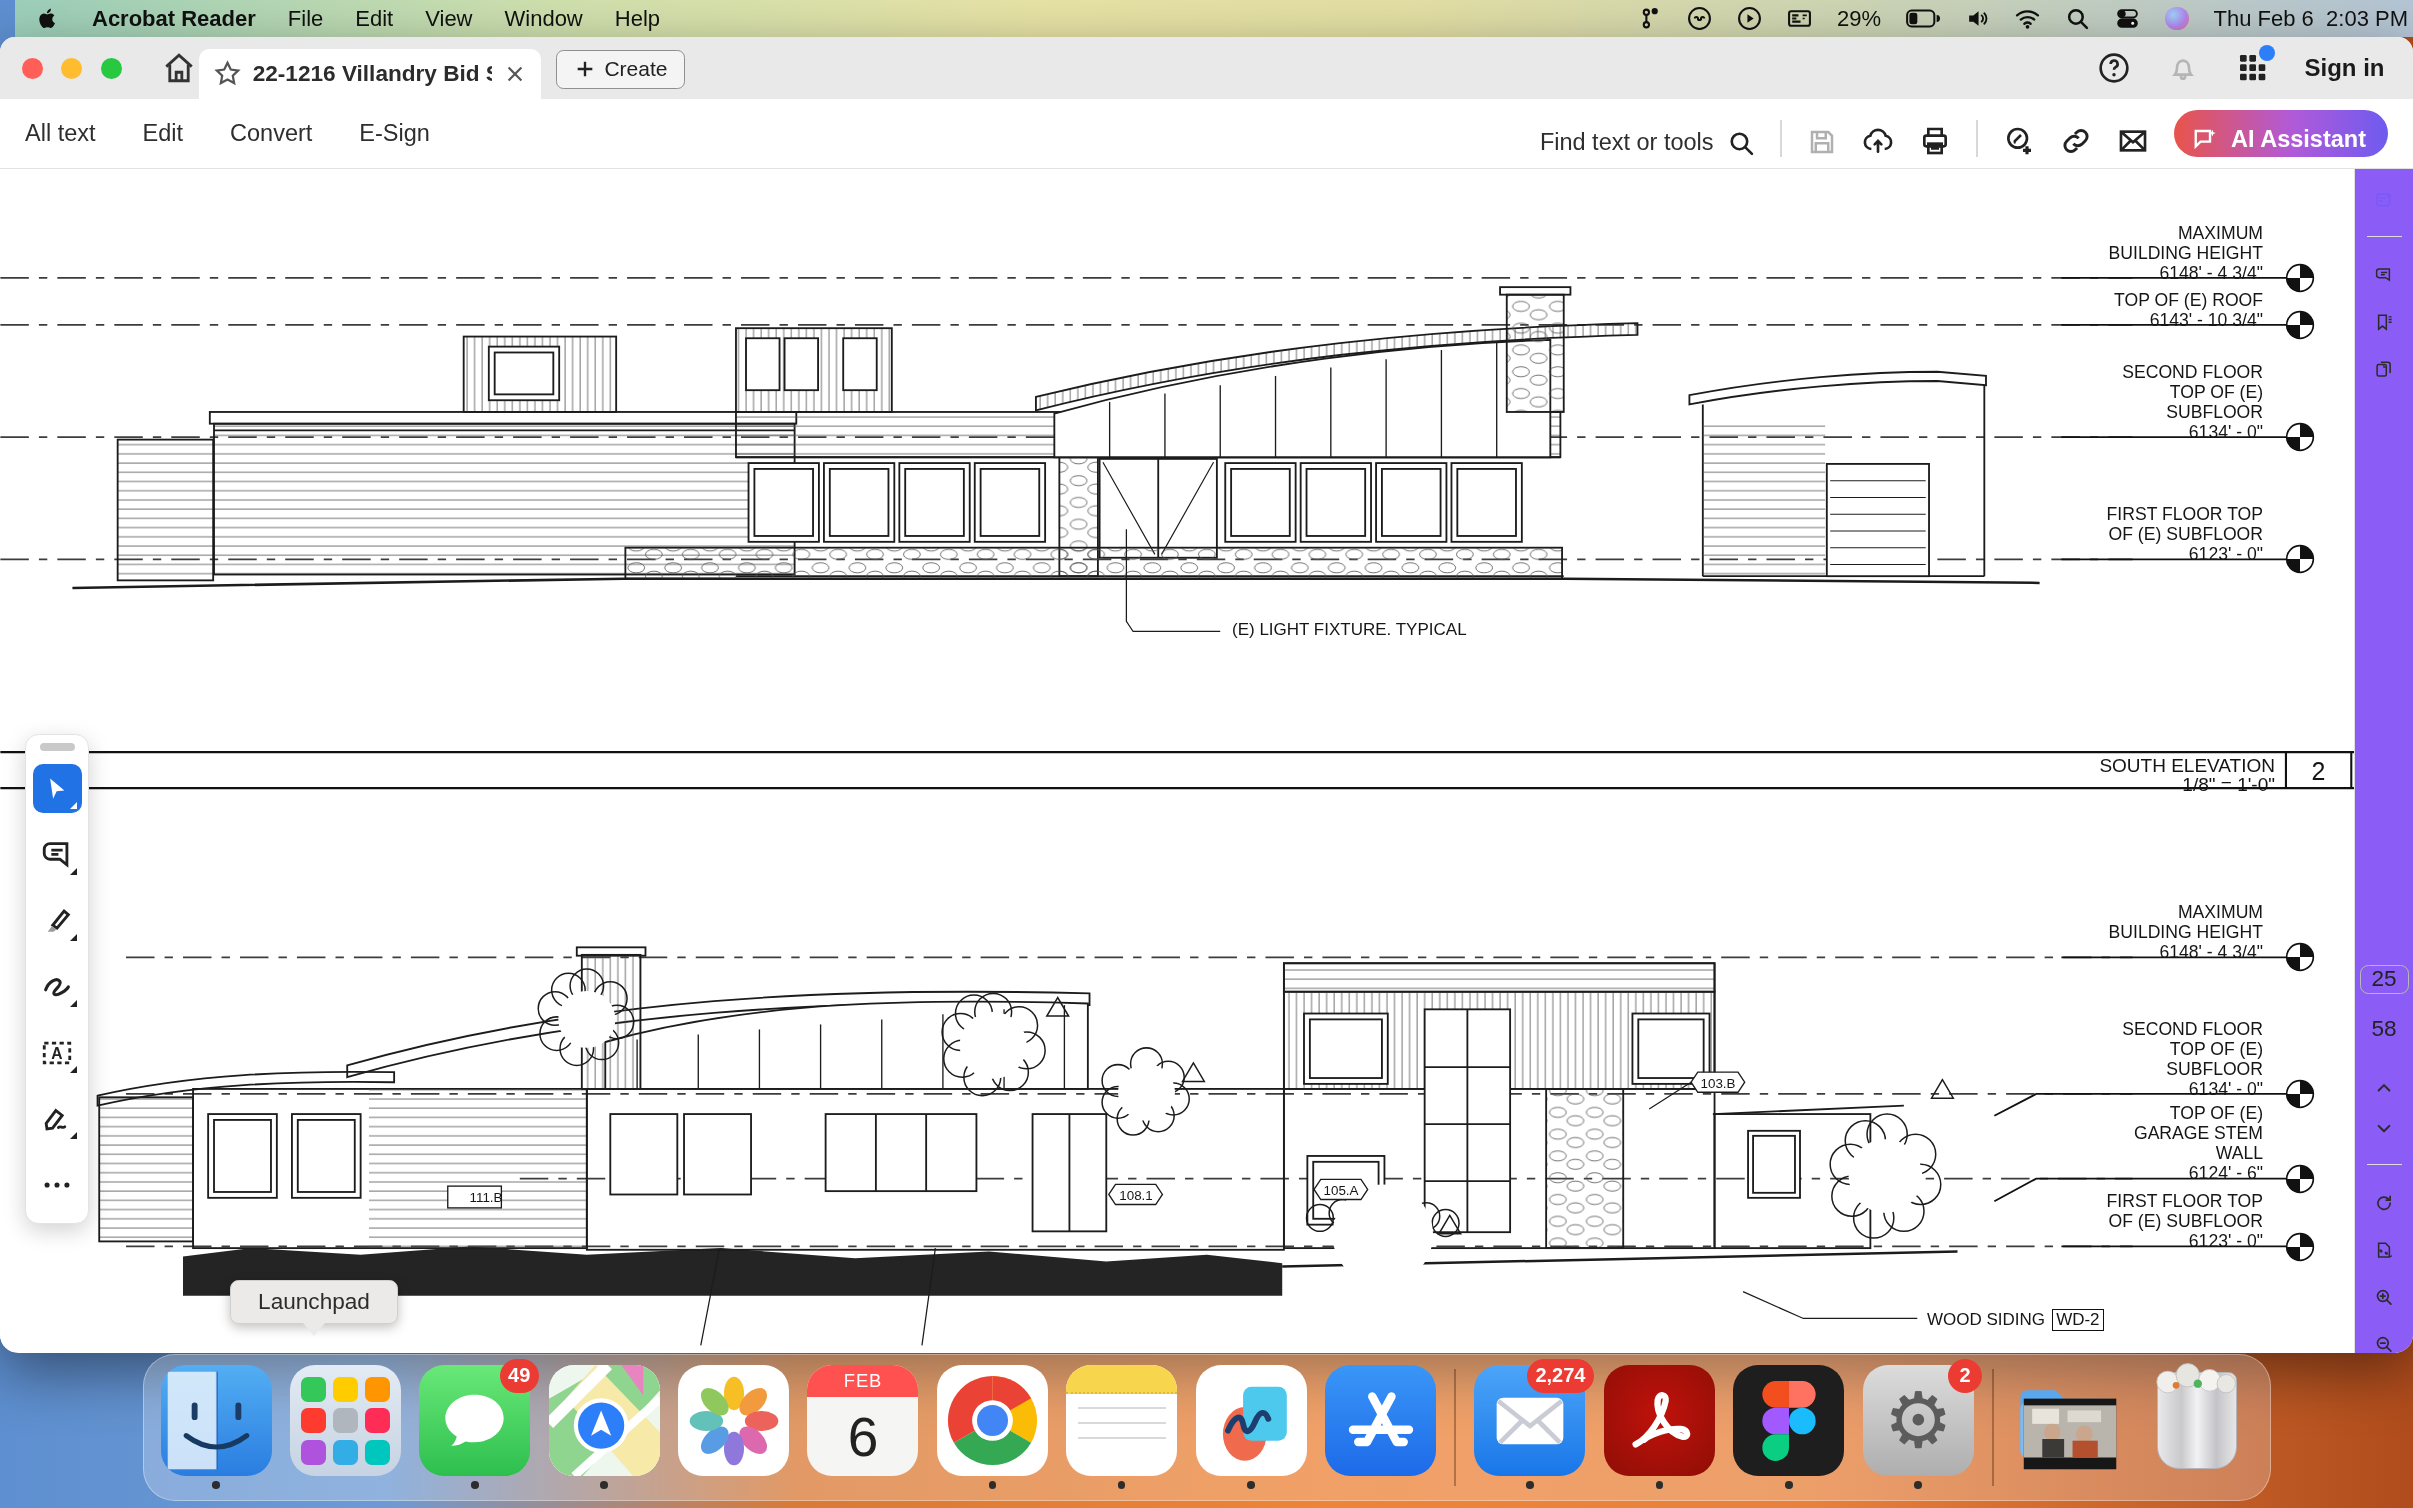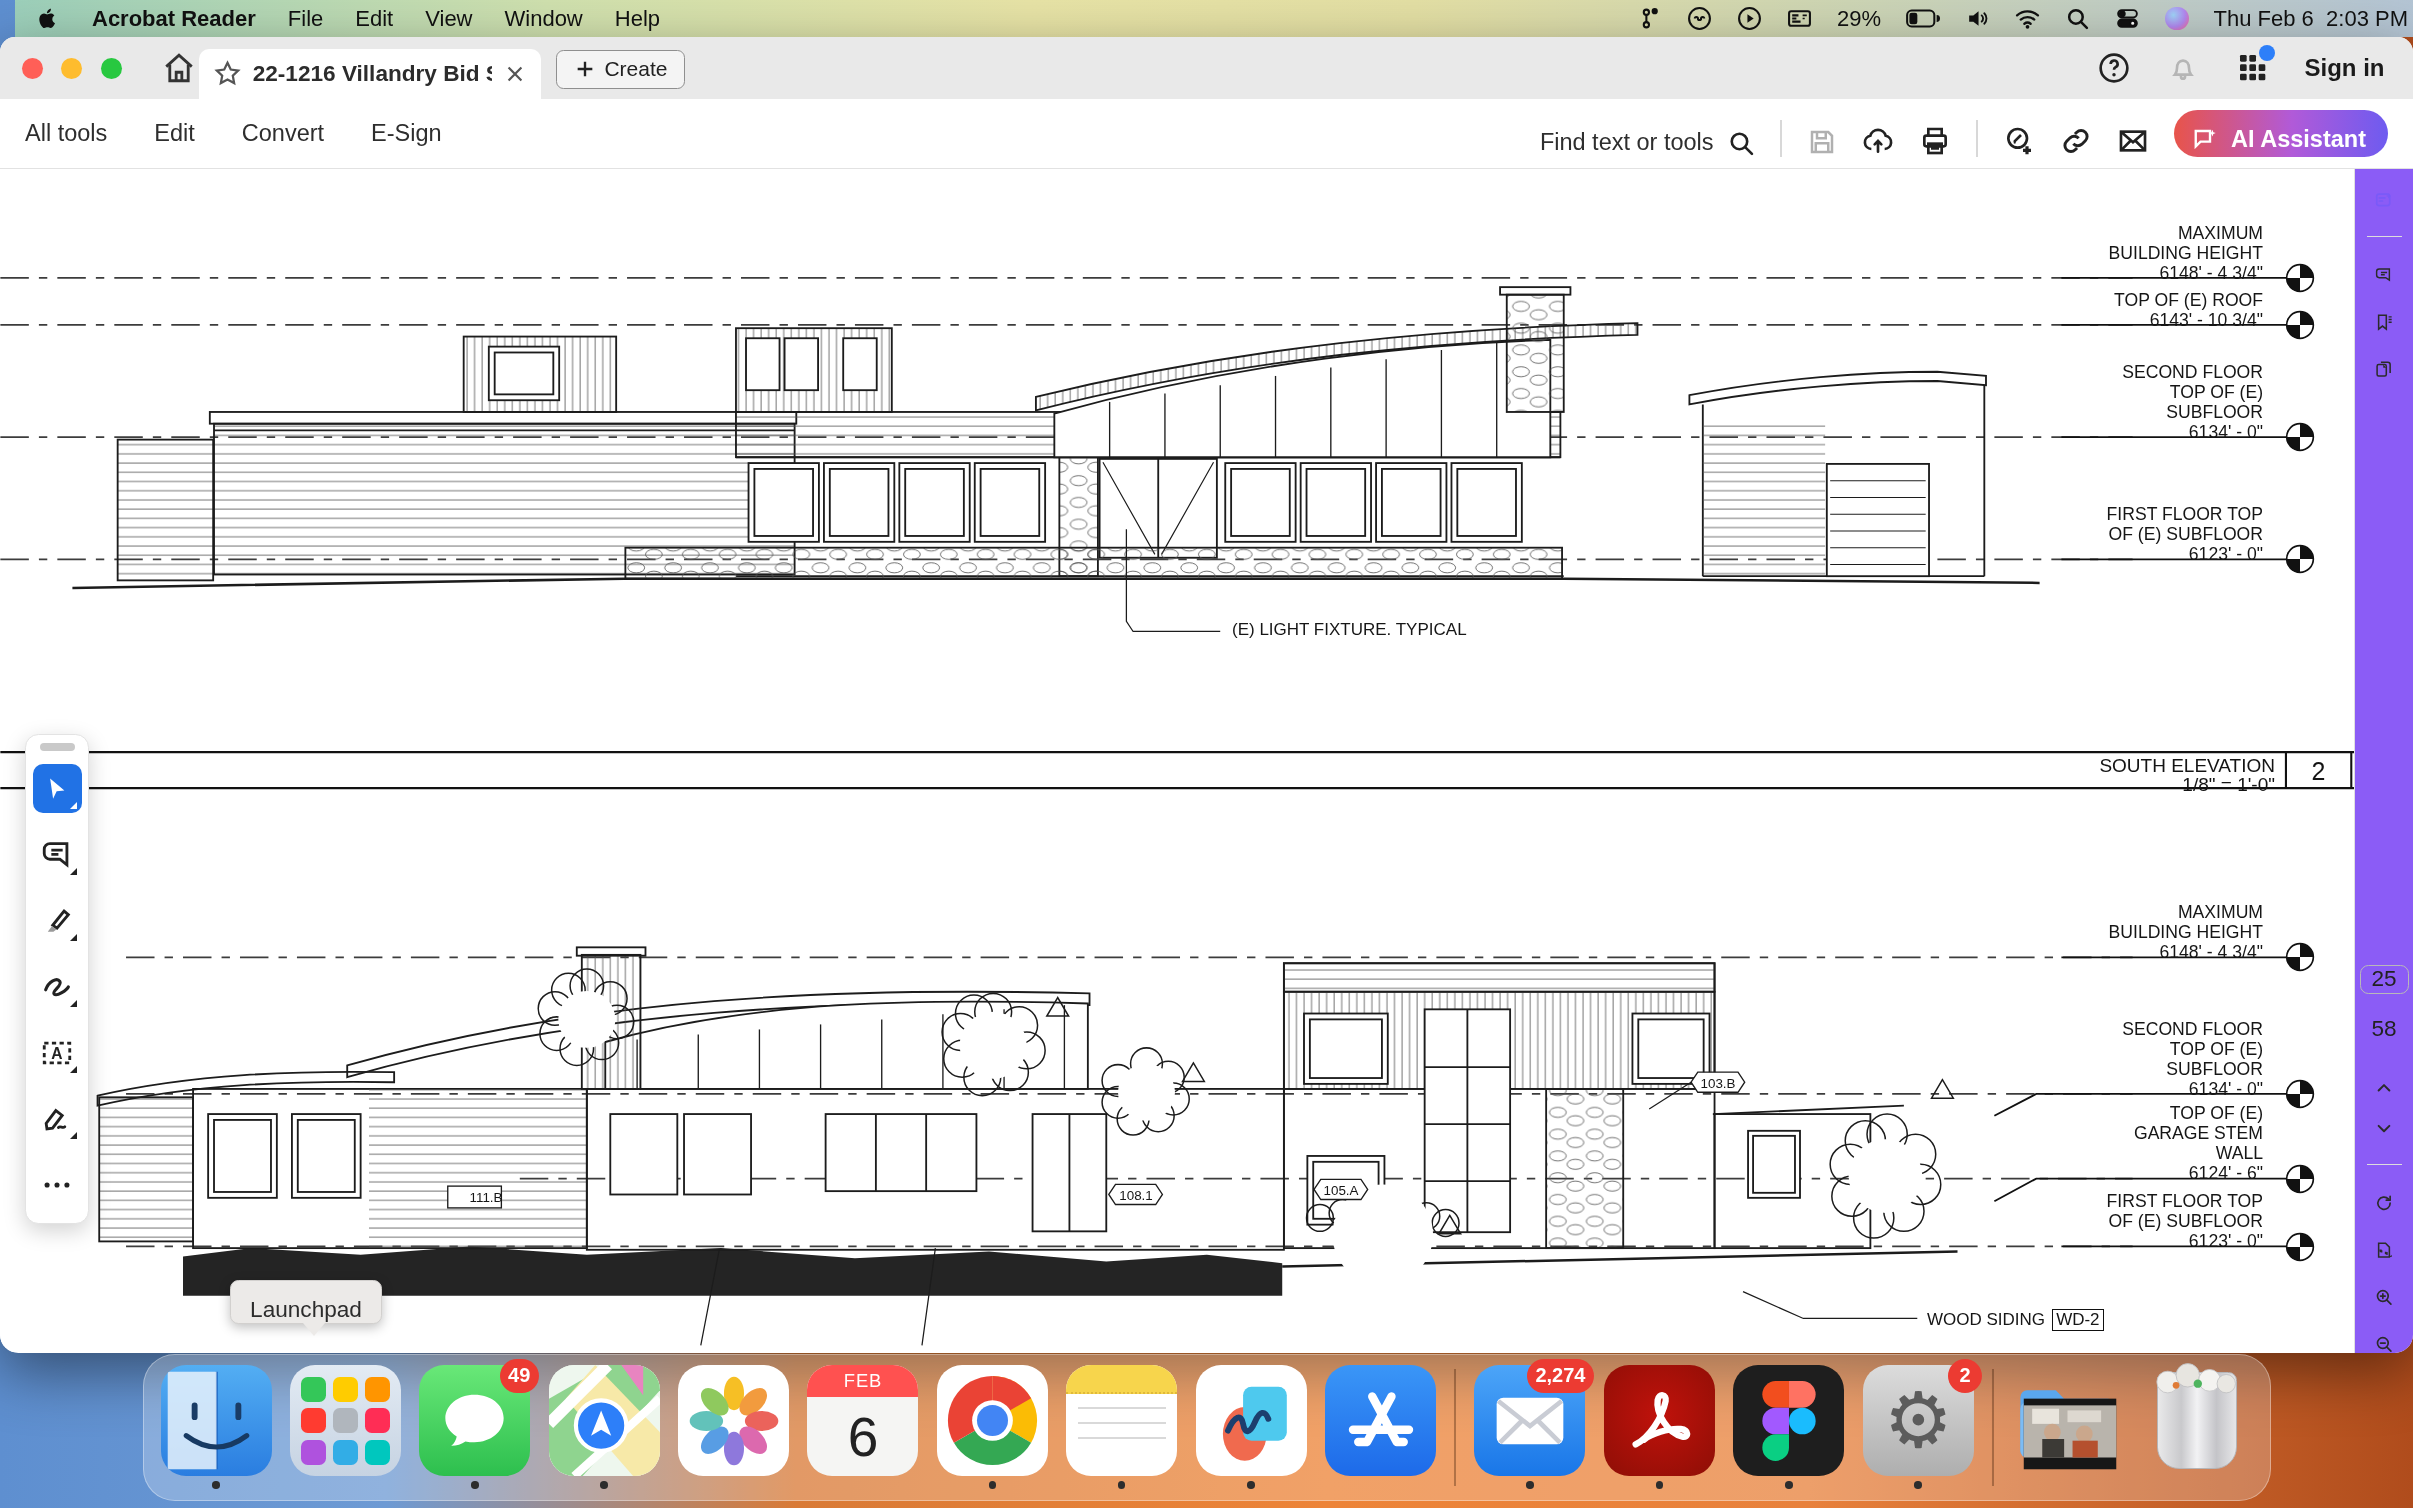--- a/index.html
+++ b/index.html
@@ -69,22 +69,22 @@
   .ltools { position:absolute; top:697px; left:25px; width:64px; background:#fff; border:0.8px solid #e3e3e3; border-radius:13.4px;
     box-shadow:0 6.7px 22px rgba(0,0,0,.18); display:flex; flex-direction:column; align-items:center; padding:8.4px 0 13.4px; }
   .handle { width:35px; height:7.5px; border-radius:4.2px; background:#c9c9c9; margin-bottom:10px; }
   .tool { position:relative; width:49px; height:49px; border-radius:10px; display:flex; align-items:center; justify-content:center; margin-top:17px; }
   .tool.first { margin-top:3.4px; }
   .tool.sel { background:#2172e5; }
   .tri { position:absolute; right:4.2px; bottom:4.2px; width:0; height:0; border-left:7.5px solid transparent; border-bottom:7.5px solid #222; }
   .tri.w { border-bottom-color:#fff; }
 
   
-  .tooltip { position:absolute; left:230px; top:1280px; width:152px; height:44px; background:#eceae8; border:0.8px solid #d2d0ce;
-    border-radius:8.4px; box-shadow:0 3.4px 11.7px rgba(0,0,0,.25); display:flex; align-items:flex-end; justify-content:center;
+  .tooltip { position:absolute; left:230px; top:1280px; width:168px; height:44px; background:#eceae8; border:0.8px solid #d2d0ce;
+    border-radius:8.4px; box-shadow:0 3.4px 11.7px rgba(0,0,0,.25); display:flex; align-items:center; justify-content:center;
     font-size:22.6px; color:#2c2c2c; }
   .tooltip:after { content:""; position:absolute; left:72px; top:42px; width:0; height:0;
     border-left:11.7px solid transparent; border-right:11.7px solid transparent; border-top:13.4px solid #eceae8; }
 
   
   .dock { position:absolute; bottom:6.7px; left:50%; transform:translateX(-50%); height:147px;
     background:rgba(255,255,255,.24); border:0.8px solid rgba(255,255,255,.35); border-radius:32px;
     display:flex; align-items:flex-start; padding:10px 17px 0; gap:18.4px; }
   .dock-item { position:relative; width:111px; display:flex; flex-direction:column; align-items:center; }
   .dicon { width:111px; height:111px; border-radius:25px; position:relative; overflow:hidden; }
@@ -231,21 +231,21 @@
             <rect x="17" y="17" width="5" height="5" rx="1"></rect>
           </svg>
         <span class="grid-dot"></span>
       </span>
       <span class="signin">Sign in</span>
     </div>
   </div>
 
   <div class="toolbar">
     <div class="tb-menus">
-      <span>All tools</span>
+      <span>All text</span>
       <span>Edit</span>
       <span>Convert</span>
       <span>E-Sign</span>
     </div>
     <div class="tb-right">
       <div class="find">
         <span>Find text or tools</span>
         <svg width="28.5" height="28.5" viewBox="0 0 24 24" fill="none" stroke="#222" stroke-width="2.2">
             <circle cx="10.5" cy="10.5" r="6.5"></circle>
             <path d="M15.5 15.5L21 21" stroke-linecap="round"></path>

